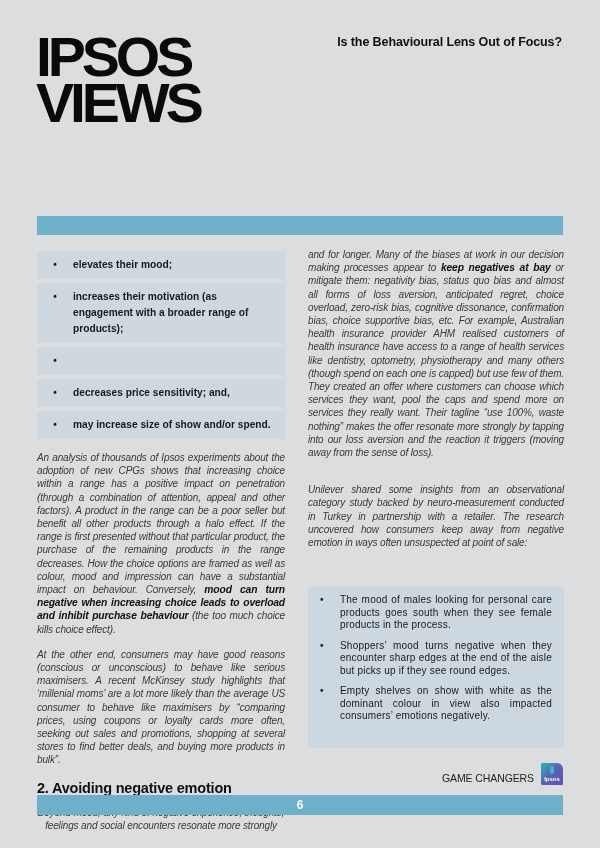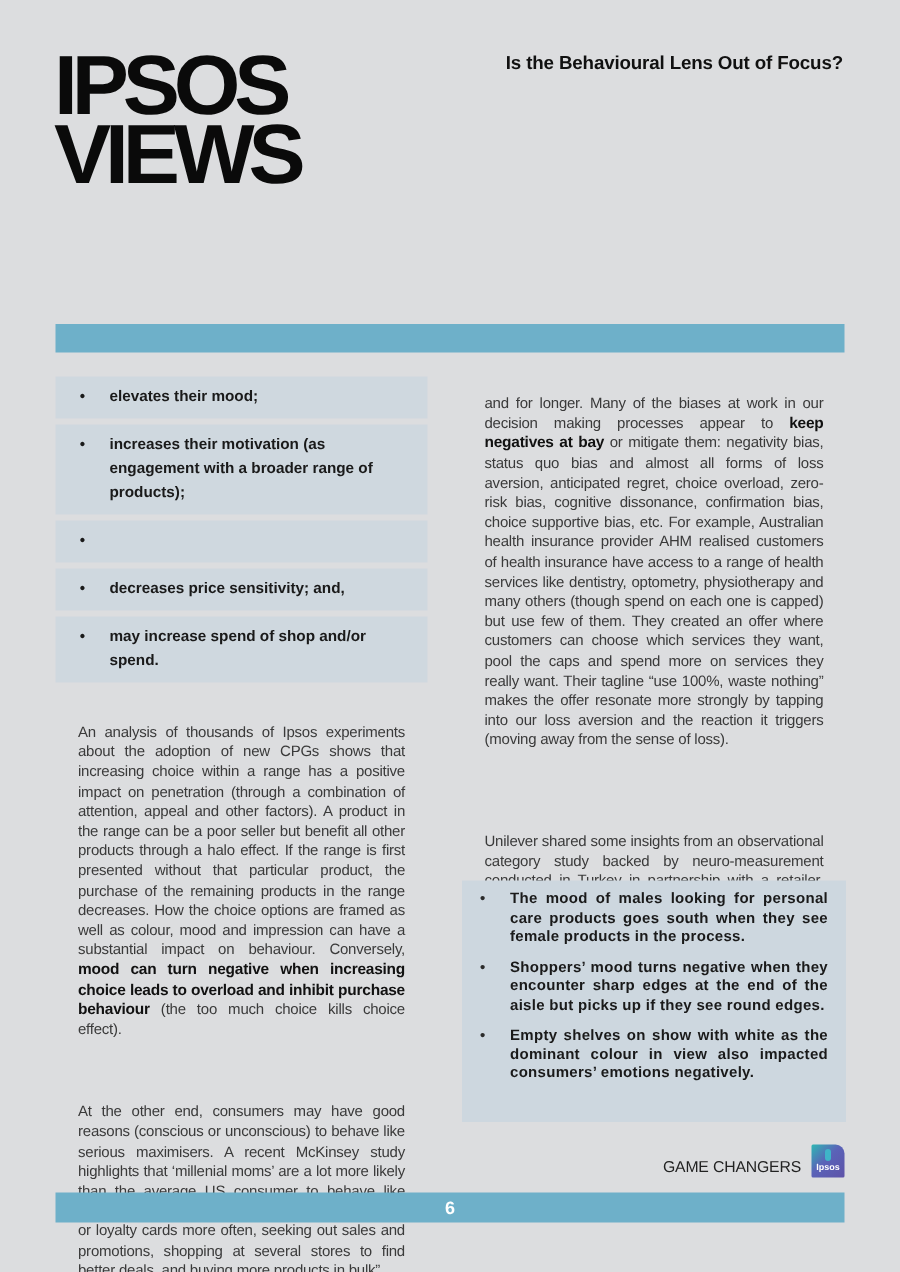--- a/index.html
+++ b/index.html
@@ -34,38 +34,38 @@
     background: #cfd8df;
     margin-bottom: 4px;
     display: flex; align-items: flex-start;
     padding: 6px 6px 6px 0;
     font-size: 10.2px; font-weight: bold; color: #1a1a1a; line-height: 16px;
   }
   .bullet-box .dot { width: 36px; text-align: center; flex: 0 0 36px; }
   .bullet-box .txt { flex: 1; }
 
   p.body {
-    margin: 15px; font-size: 10px; line-height: 13.2px; color: #3a3a3a;
-    text-align: justify; letter-spacing: -0.15px;
+    margin: 0; font-size: 10px; line-height: 13.2px; color: #3a3a3a;
+    text-align: justify; letter-spacing: -0.15px; font-style: italic;
   }
   p.body b { color: #111; font-weight: bold; font-size: 10.3px; }
   .gap { height: 12px; }
   h2.section {
     margin: 0; font-size: 14.5px; font-weight: bold; color: #111; letter-spacing: -0.2px;
   }
 
   .callout {
     position: absolute; left: 308px; top: 587px; width: 256px; height: 161px;
     background: #cdd7df;
     box-sizing: border-box; padding: 7px 12px 0 12px;
   }
   .callout .item { display: flex; margin-bottom: 8px; }
   .callout .dot { flex: 0 0 20px; font-size: 10px; font-weight: bold; line-height: 12.5px; }
   .callout .txt {
-    flex: 1; font-size: 10px; font-weight: bold; color: #1a1a1a; line-height: 12.5px;
+    flex: 1; font-size: 10px; font-weight: normal; color: #1a1a1a; line-height: 12.5px;
     text-align: justify; letter-spacing: 0.2px;
   }
 
   .footer-label {
     position: absolute; right: 66px; top: 772px;
     font-size: 10.5px; font-weight: normal; color: #222; letter-spacing: -0.1px; margin-left: 44px;
   }
   .logo {
     position: absolute; left: 541px; top: 763px; width: 22px; height: 22px;
     background: linear-gradient(135deg, #2eb8b4 0%, #5a63b8 45%, #5e52a8 100%);
@@ -106,21 +106,21 @@
     </div>
     <div class="bullet-box">
       <span class="dot">•</span>
     </div>
     <div class="bullet-box">
       <span class="dot">•</span>
       <span class="txt">decreases price sensitivity; and,</span>
     </div>
     <div class="bullet-box">
       <span class="dot">•</span>
-      <span class="txt">may increase spend of shop and/or spend.</span>
+      <span class="txt">may increase size of show and/or spend.</span>
     </div>
   </div>
 
   <div style="height:8px"></div>
   <p class="body"><span>An analysis of thousands of Ipsos experiments about the adoption of new CPGs shows that increasing choice within a range has a positive impact on penetration (through a combination of attention, appeal and other factors). A product in the range can be a poor seller but benefit all other products through a halo effect. If the range is first presented without that particular product, the purchase of the remaining products in the range decreases. How the choice options are framed as well as colour, mood and impression can have a substantial impact on behaviour. Conversely, </span><b>mood can turn negative when increasing choice leads to overload and inhibit purchase behaviour</b><span> (the too much choice kills choice effect).</span></p>
   <div class="gap"></div>
   <p class="body">At the other end, consumers may have good reasons (conscious or unconscious) to behave like serious maximisers. A recent McKinsey study highlights that ‘millenial moms’ are a lot more likely than the average US consumer to behave like maximisers by “comparing prices, using coupons or loyalty cards more often, seeking out sales and promotions, shopping at several stores to find better deals, and buying more products in bulk”.</p>
   <div style="height:13px"></div>
   <h2 class="section">2. Avoiding negative emotion</h2>
   <div style="height:10px"></div>

